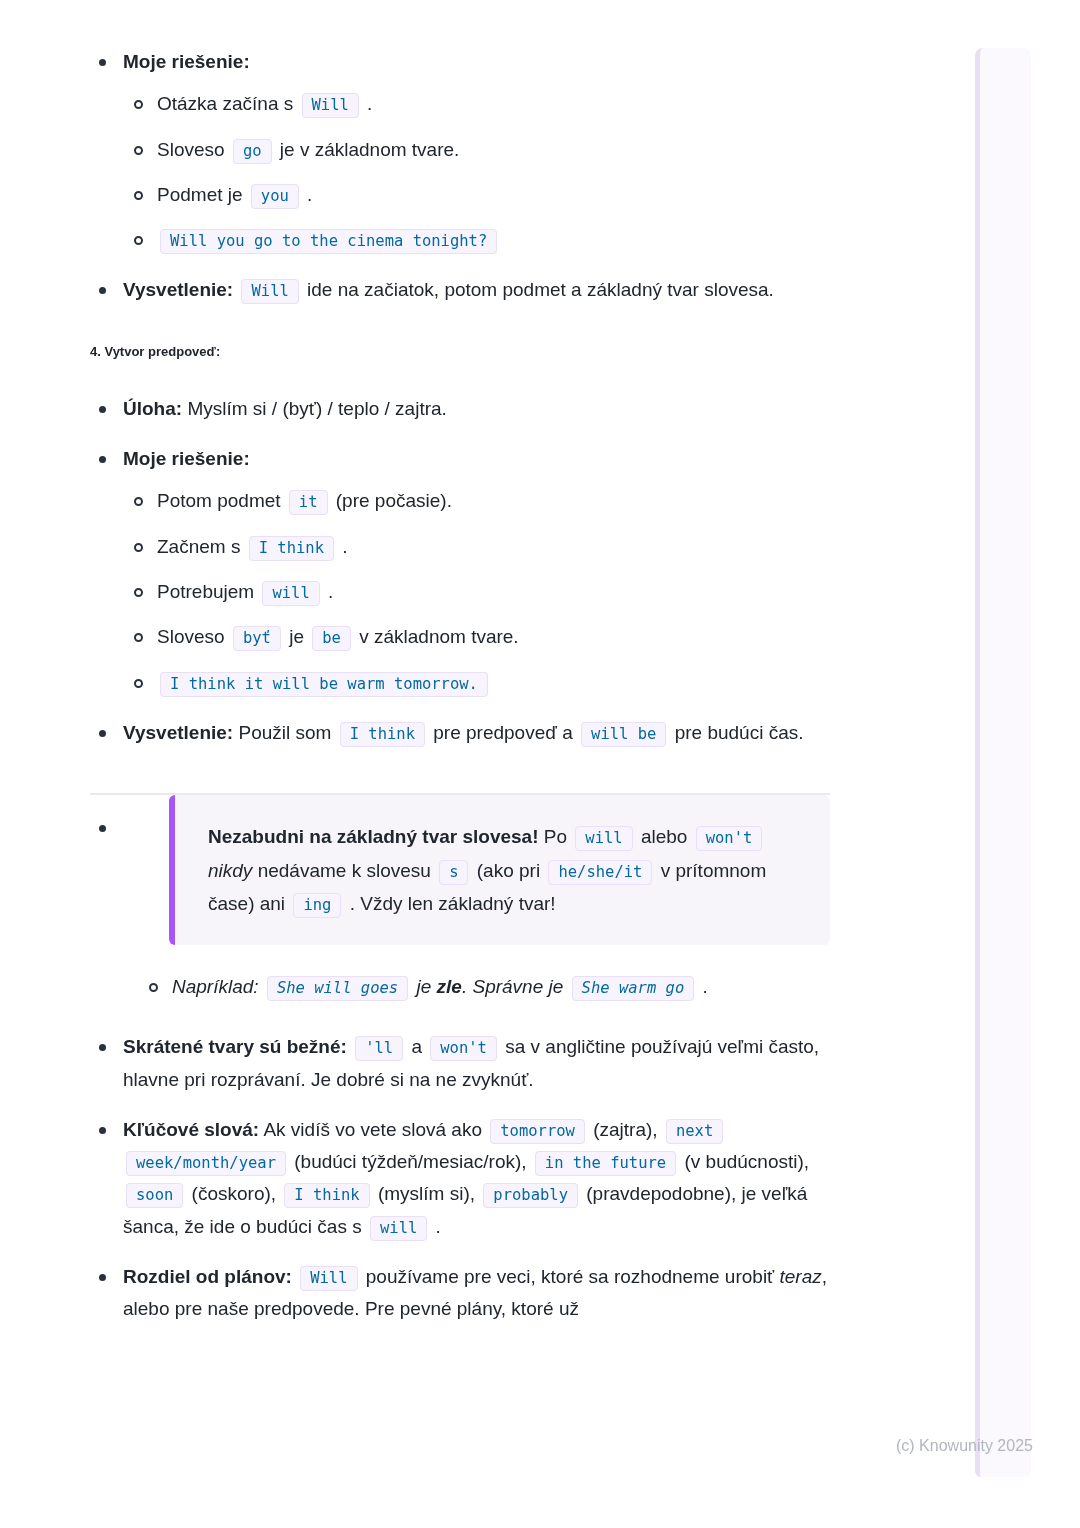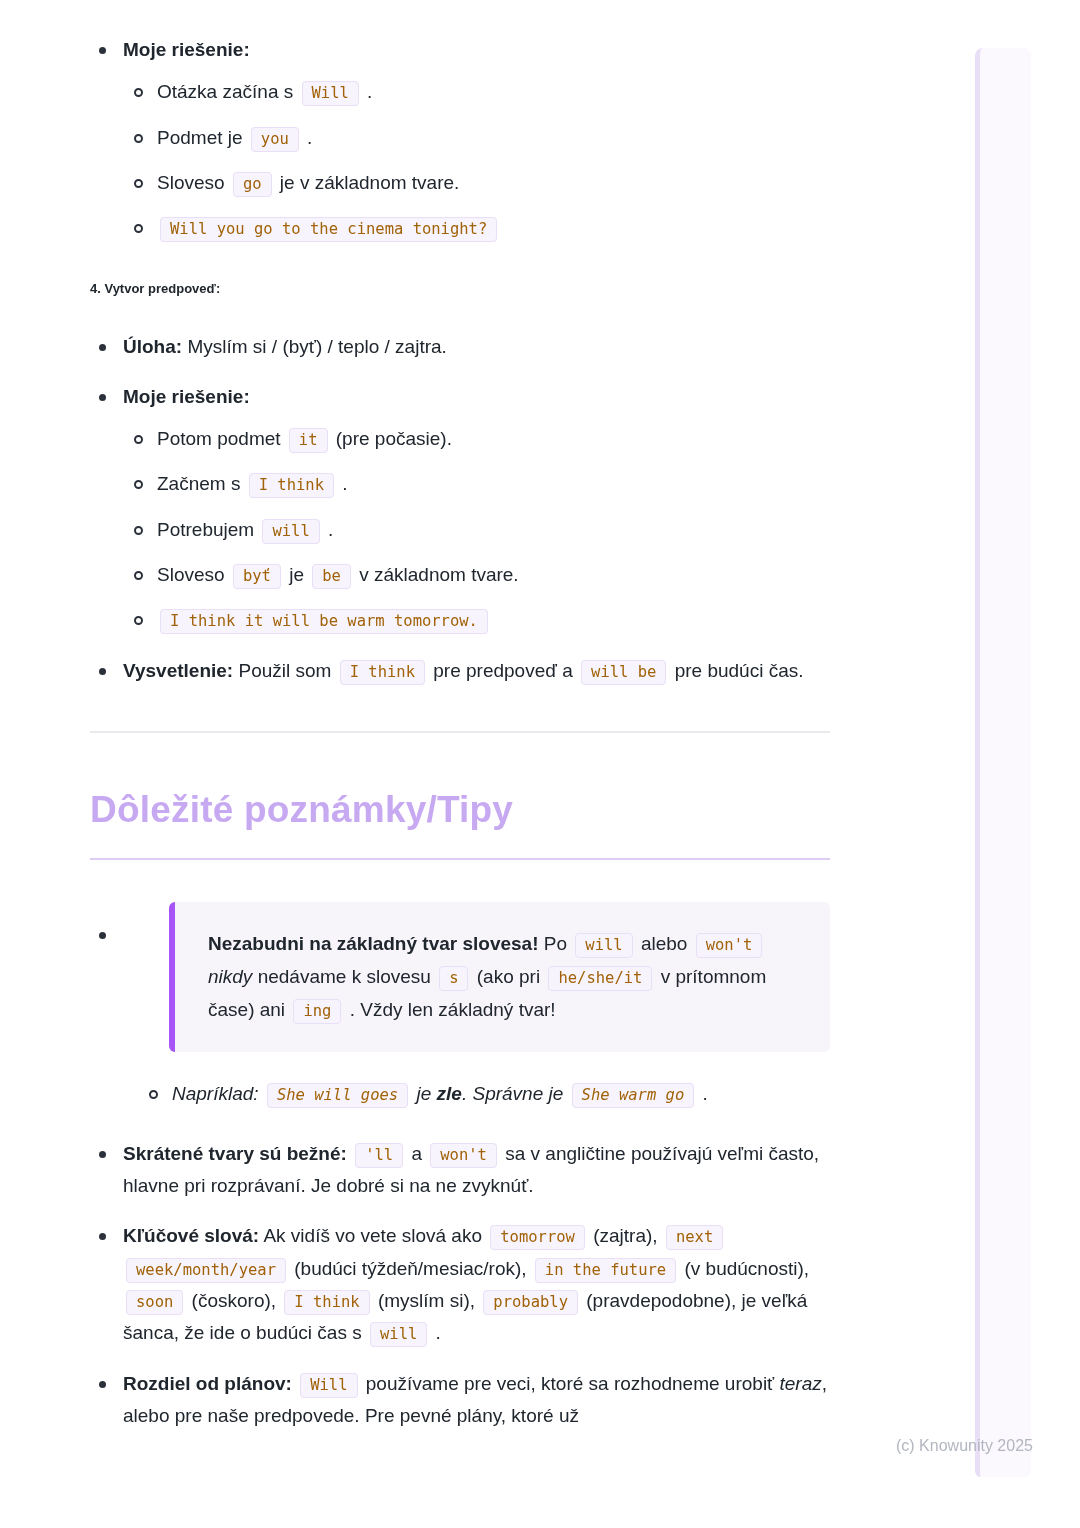--- a/index.html
+++ b/index.html
@@ -28,21 +28,21 @@
     position: absolute;
     left: 896px; top: 1437px;
     font-size: 16px;
     color: #b2b6bf;
     white-space: nowrap;
     z-index: 3;
   }
 
   .doc {
     position: absolute;
-    left: 90px; top: 34px;
+    left: 90px; top: 46px;
     width: 740px;
     font-size: 19px;
     line-height: 1.7;
     z-index: 2;
   }
 
   ul { list-style: none; }
 
   
   .tl-item { position: relative; padding-left: 33px; margin-bottom: 18px; }
@@ -61,21 +61,21 @@
     background: transparent;
   }
 
   .b  { font-weight: 700; }
   .i  { font-style: italic; }
   .bi { font-weight: 700; font-style: italic; }
 
   code {
     font-family: "DejaVu Sans Mono", monospace;
     font-size: 15.5px;
-    color: #a16207;
+    color: #0369a1;
     background: #f8f4fd;
     border: 1px solid #e9dff7;
     border-radius: 4px;
     padding: 2px 9px 3px;
     margin: 0 3px;
     -webkit-box-decoration-break: clone;
             box-decoration-break: clone;
   }
   code.i { font-style: italic; }
 
@@ -132,31 +132,35 @@
       <li class="tl-item">
         <span class="dot"></span>
         <div><span class="b">Moje riešenie:</span></div>
         <ul class="sub-list">
           <li class="sub-item">
             <span class="ring"></span>
             <div><span>Otázka začína s </span><code class="">Will</code><span> .</span></div>
           </li>
           <li class="sub-item">
             <span class="ring"></span>
+            <div><span>Sloveso </span><code class="">go</code><span> je v základnom tvare.</span></div>
+          </li>
+          <li class="sub-item">
+            <span class="ring"></span>
             <div><span>Podmet je </span><code class="">you</code><span> .</span></div>
           </li>
           <li class="sub-item">
             <span class="ring"></span>
-            <div><span>Sloveso </span><code class="">go</code><span> je v základnom tvare.</span></div>
-          </li>
-          <li class="sub-item">
-            <span class="ring"></span>
             <div><code class="">Will you go to the cinema tonight?</code></div>
           </li>
         </ul>
+      </li>
+      <li class="tl-item">
+        <span class="dot"></span>
+        <div><span class="b">Vysvetlenie:</span><span> </span><code class="">Will</code><span> ide na začiatok, potom podmet a základný tvar slovesa.</span></div>
       </li>
     </ul>
 
     <h3 class="num-heading">4. Vytvor predpoveď:</h3>
 
     <ul>
       <li class="tl-item">
         <span class="dot"></span>
         <div><span class="b">Úloha:</span><span> Myslím si / (byť) / teplo / zajtra.</span></div>
       </li>
@@ -187,21 +191,20 @@
         </ul>
       </li>
       <li class="tl-item">
         <span class="dot"></span>
         <div><span class="b">Vysvetlenie:</span><span> Použil som </span><code class="">I think</code><span> pre predpoveď a </span><code class="">will be</code><span> pre budúci čas.</span></div>
       </li>
     </ul>
 
     <hr class="divider">
 
-    <h1 class="tips-heading">Dôležité poznámky/Tipy</h1>
 
     <ul>
       <li class="quote-item">
         <span class="dot"></span>
         <blockquote class="quote-box"><span class="b">Nezabudni na základný tvar slovesa!</span><span> Po </span><code class="">will</code><span> alebo </span><code class="">won't</code><span> </span><span class="i">nikdy</span><span> nedávame k slovesu </span><code class="">s</code><span> (ako pri </span><code class="">he/she/it</code><span> v prítomnom čase) ani </span><code class="">ing</code><span> . Vždy len základný tvar!</span></blockquote>
         <div class="example-item sub-item">
           <span class="ring"></span>
           <div><span class="i">Napríklad: </span><code class="i">She will goes</code><span> </span><span class="i">je </span><span class="bi">zle</span><span class="i">. Správne je </span><code class="i">She warm go</code><span> .</span></div>
         </div>
       </li>

